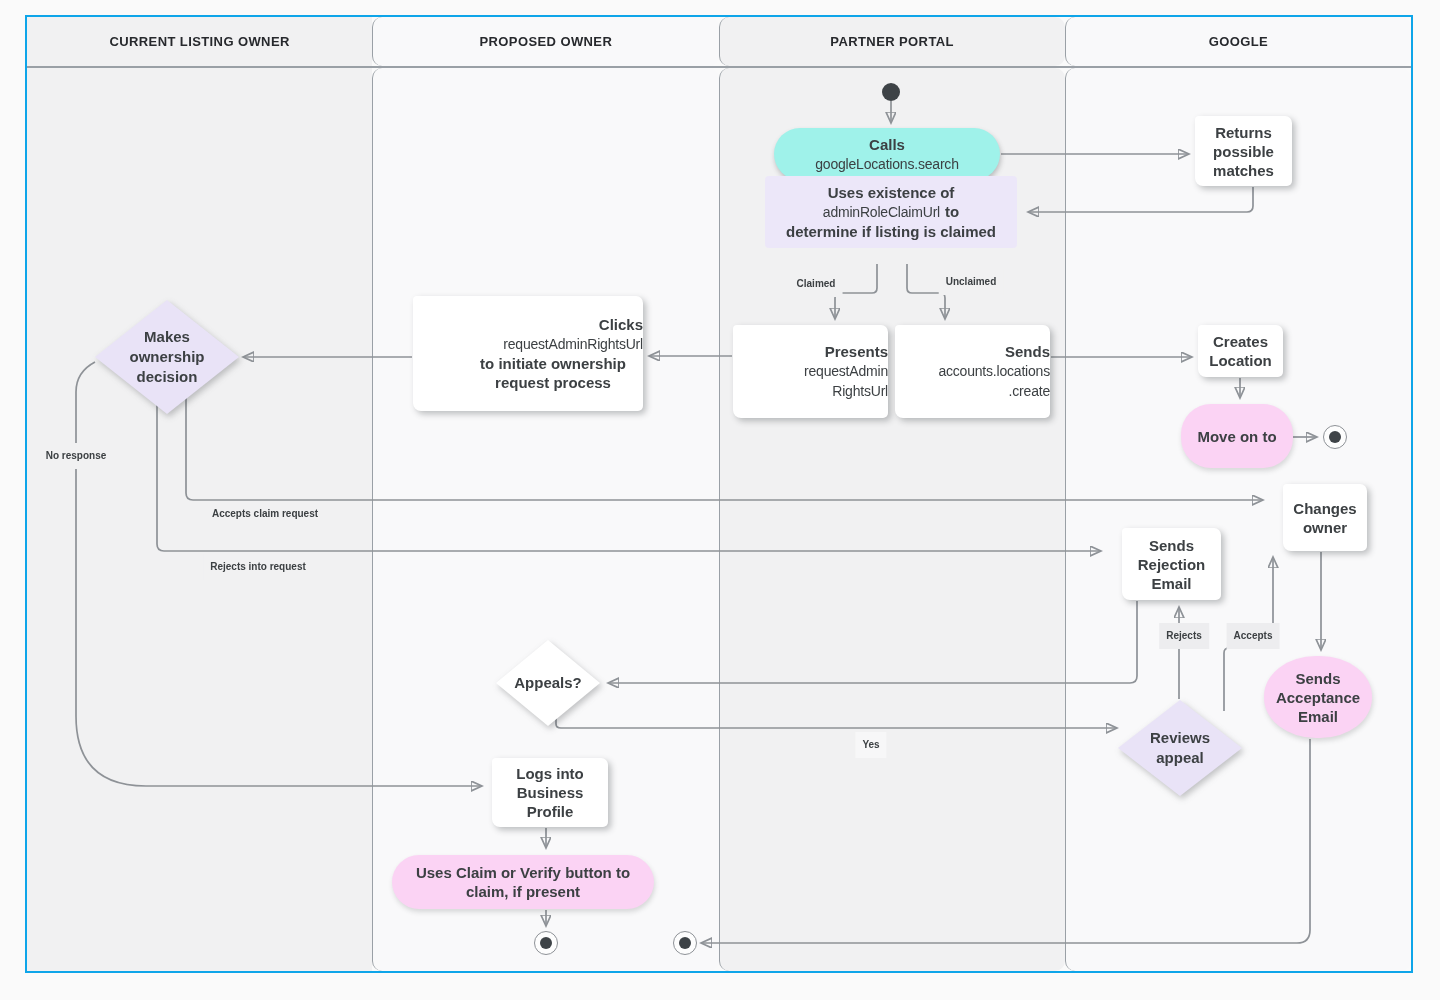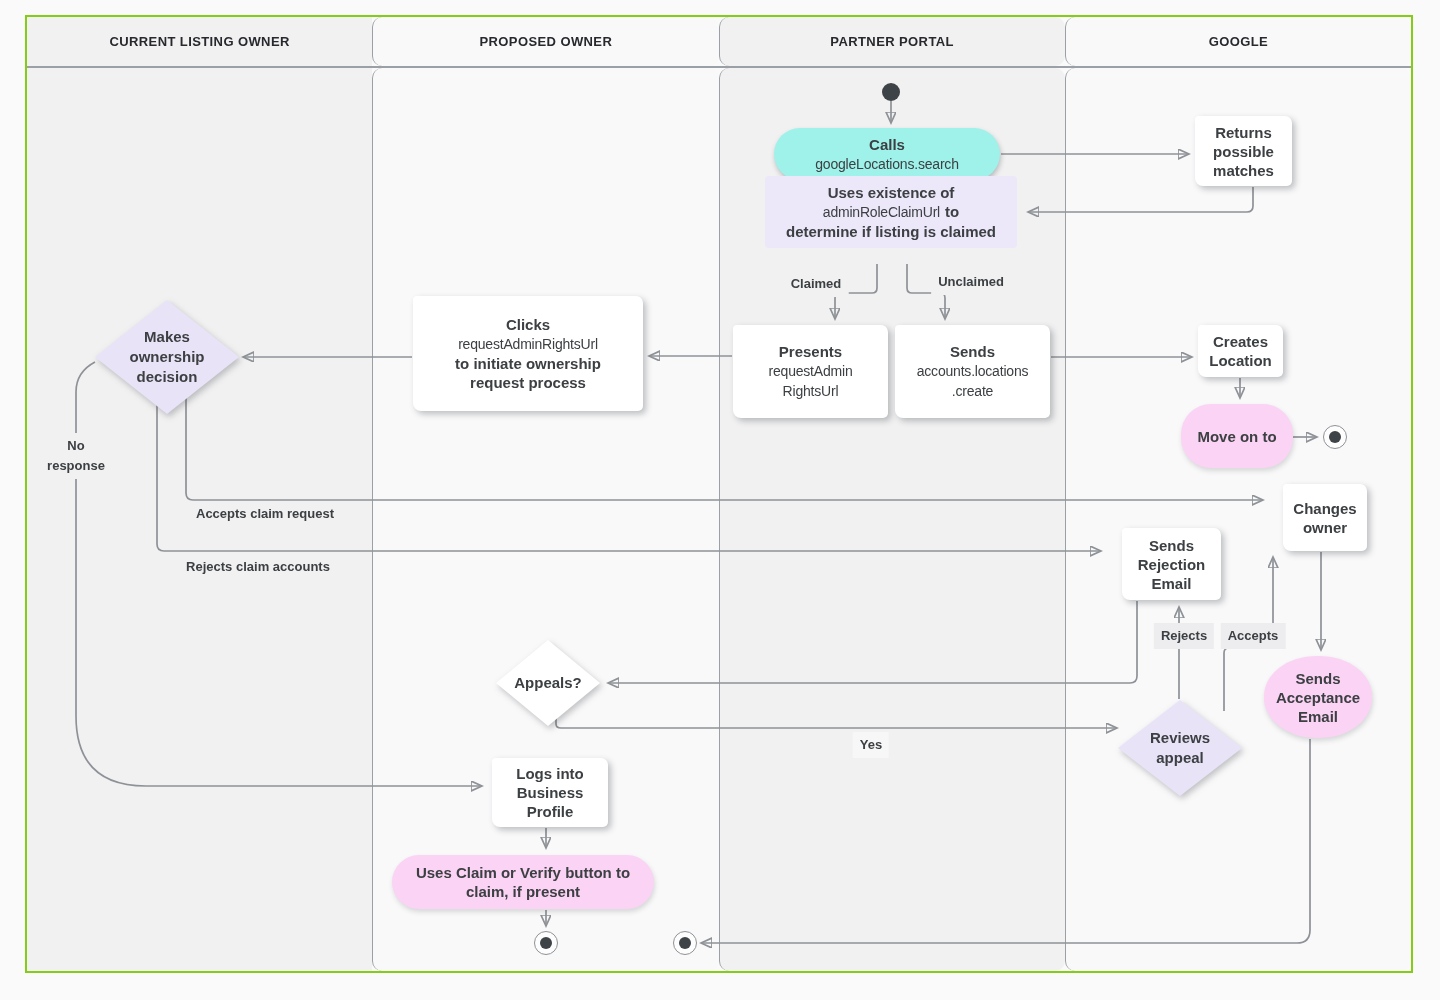--- a/index.html
+++ b/index.html
@@ -9,21 +9,21 @@
     font-family:"Liberation Sans",sans-serif;
     color:#3c4043;
     position:relative;
     overflow:hidden;
   }
   .stage{position:absolute;left:0;top:0;width:1440px;height:1000px;}
 
   
   .swim-table{
     position:absolute;left:25px;top:15px;width:1388px;height:958px;
-    border:2px solid #84cc16;box-sizing:border-box;
+    border:2px solid #0ea5e9;box-sizing:border-box;
     display:flex;flex-direction:column;
   }
   .head-row{display:flex;height:49px;border-bottom:2px solid #9aa0a6;flex:0 0 auto;}
   .body-row{display:flex;flex:1 1 auto;}
   .cell{flex:1 1 0;box-sizing:border-box;}
   .cell + .cell{border-left:1.5px solid #9aa0a6;border-radius:10px;}
   .lane-dark{background:#f1f1f2;}
   .lane-light{background:#f9f9fa;}
   .head-row .cell{display:flex;align-items:center;justify-content:center;}
   .lane-title{
@@ -36,20 +36,21 @@
 
   
   .node{
     position:absolute;box-sizing:border-box;
     display:flex;flex-direction:column;align-items:center;justify-content:center;
     text-align:center;font-size:15px;font-weight:bold;line-height:19px;color:#3c4043;
   }
   .box{
     background:#ffffff;border-radius:4px 7px 5px 8px;
     box-shadow:3px 3px 6px rgba(60,64,67,.32);
+    align-items:flex-end;
   }
   .pill-teal{
     background:#9ff2ea;border-radius:27px;
     box-shadow:1px 3px 5px rgba(60,64,67,.30);
   }
   .pill-pink{
     background:#fbd3f4;border-radius:30px;
     box-shadow:1px 3px 5px rgba(60,64,67,.18);
   }
   .rect-lav{background:#ece7f9;border-radius:4px;}
@@ -86,21 +87,21 @@
     background:#fdfdfd;border:1.5px solid #8e9297;box-sizing:border-box;
     display:flex;align-items:center;justify-content:center;
   }
   .end-dot::after{
     content:"";width:12px;height:12px;border-radius:50%;background:#3e4347;display:block;
   }
 
   
   .edge-label{
     position:absolute;transform:translate(-50%,-50%);
-    font-size:13px;font-weight:bold;color:#3c4043;line-height:20px;
+    font-size:10px;font-weight:bold;color:#3c4043;line-height:20px;
     padding:3px 7px;white-space:nowrap;text-align:center;
   }
   .bg-dark{background:#f1f1f2;}
   .bg-light{background:#ededef;}
   .bg-white{background:#f7f7f8;}
   .wrapper{white-space:normal;}
 </style>
 </head>
 <body>
 
@@ -155,21 +156,21 @@
     <path d="M1321,552 L1321,649" marker-end="url(#ah)"></path>
     <path d="M1310,739 L1310,930 Q1310,943 1297,943 L702,943" marker-end="url(#ah)"></path>
     <path d="M546,828 L546,847" marker-end="url(#ah)"></path>
     <path d="M546,910 L546,925" marker-end="url(#ah)"></path>
   </svg>
 
   <div class="edge-label bg-dark" style="left:816px;top:284px;">Claimed</div>
   <div class="edge-label bg-dark" style="left:971px;top:282px;">Unclaimed</div>
   <div class="edge-label bg-dark wrapper" style="left:76px;top:456px;width:72px;">No response</div>
   <div class="edge-label bg-dark" style="left:265px;top:514px;">Accepts claim request</div>
-  <div class="edge-label bg-dark" style="left:258px;top:567px;">Rejects claim accounts</div>
+  <div class="edge-label bg-dark" style="left:258px;top:567px;">Rejects into request</div>
   <div class="edge-label bg-light" style="left:1184px;top:636px;">Rejects</div>
   <div class="edge-label bg-light" style="left:1253px;top:636px;">Accepts</div>
   <div class="edge-label bg-white" style="left:871px;top:745px;">Yes</div>
 
   <div class="start-dot" style="left:882px;top:83px;"></div>
   <div class="end-dot" style="left:1323px;top:425px;"></div>
   <div class="end-dot" style="left:534px;top:931px;"></div>
   <div class="end-dot" style="left:673px;top:931px;"></div>
 
   <div class="node pill-teal" style="left:774px;top:128px;width:226px;height:52px;">

